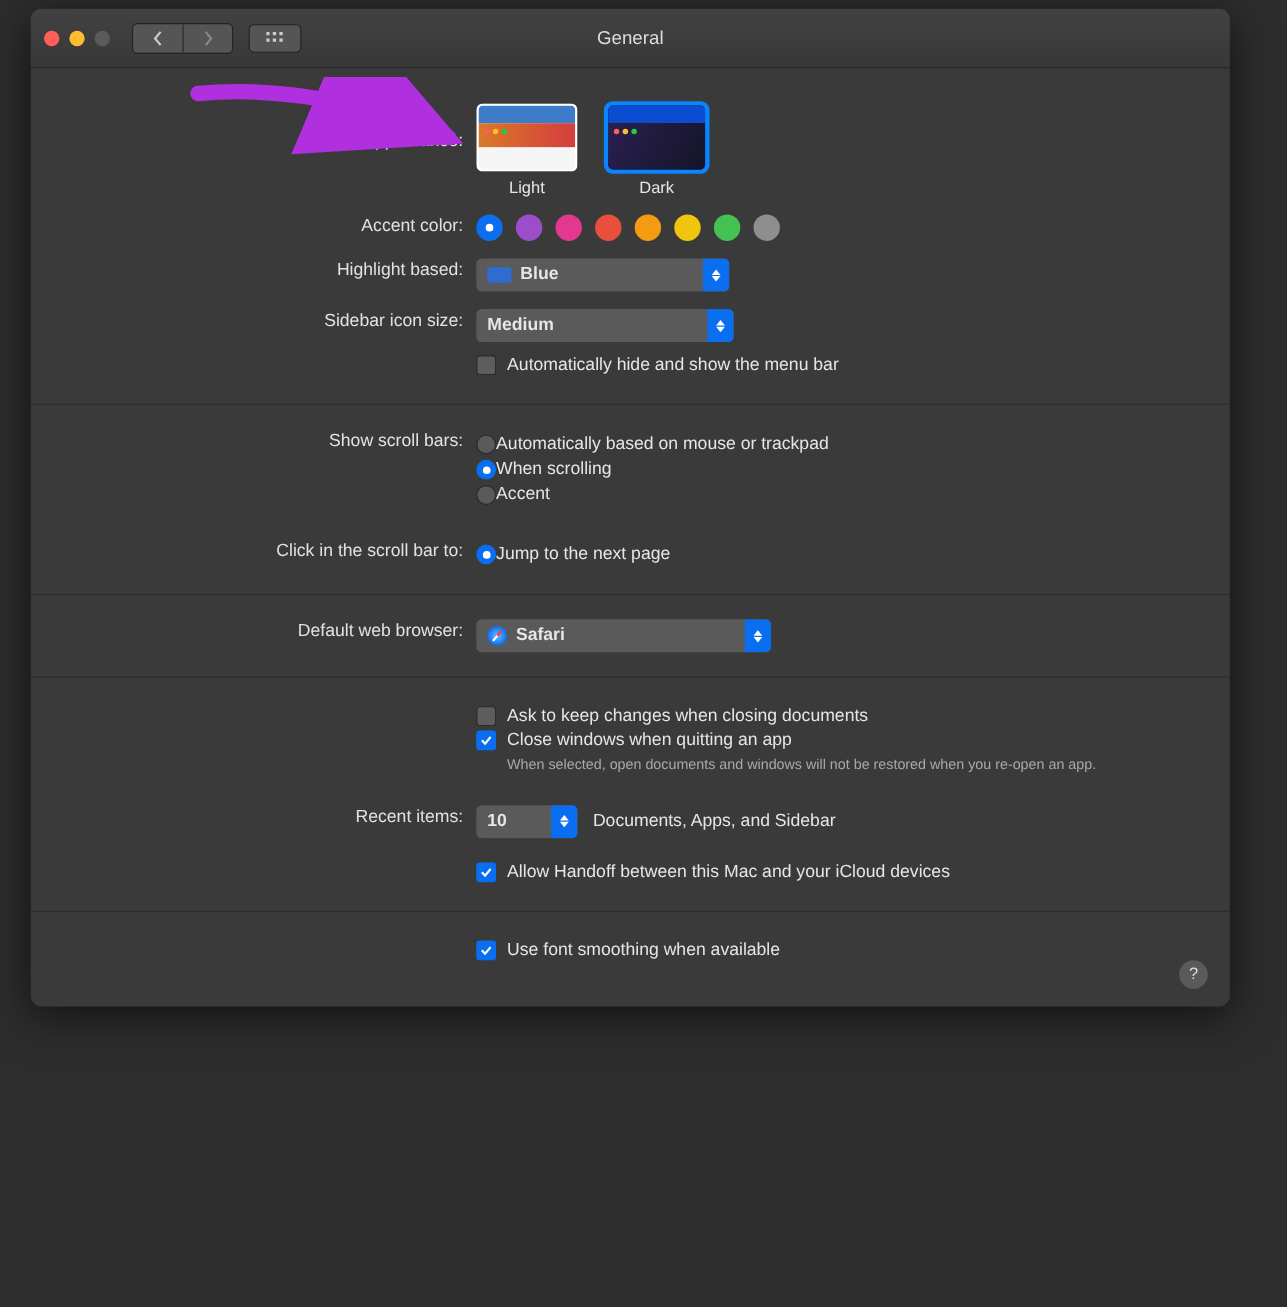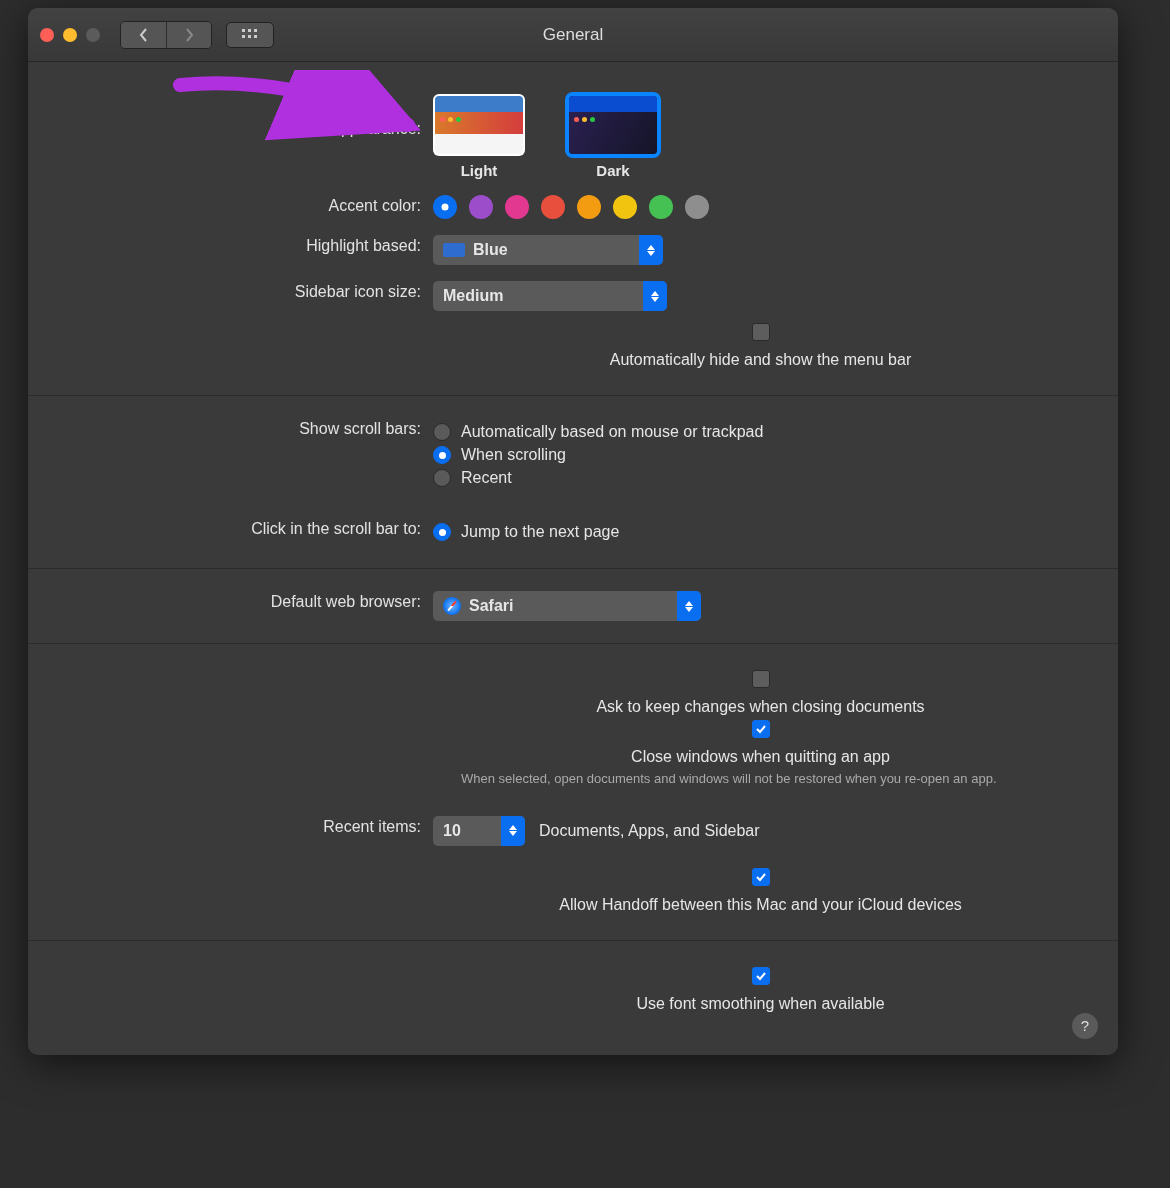--- a/index.html
+++ b/index.html
@@ -42,21 +42,21 @@
   .search { margin-left:auto; display:flex; align-items:center; background:#555; border-radius:5px; height:28px; width:238px; padding:0 8px; border:1px solid #2a2a2a;}
   .search svg{opacity:.6;margin-right:6px;}
   .search input{ background:transparent; border:none; outline:none; color:#ddd; font-size:15px; width:100%; }
   
   .content { padding: 24px 0 30px 0; font-size:16px; }
   .row { display:flex; align-items:flex-start; padding: 8px 30px 8px 0; }
   .label-col { width:405px; text-align:right; padding-right:12px; color:#e2e2e2; padding-top:2px;}
   .control-col { flex:1; }
   .hr { height:1px; background:#2b2b2b; margin:14px 0; }
   
-  .thumbs { display:flex; gap:42px;font-weight:bold; }
+  .thumbs { display:flex; gap:26px; }
   .thumb-wrap { text-align:center; }
   .thumb { width:92px; height:62px; border-radius:6px; border:2px solid transparent; background:#fff; overflow:hidden; position:relative; cursor:pointer;}
   .thumb.selected{ border-color:#0a84ff; box-shadow:0 0 0 2px #0a84ff; }
   .thumb.light .top{height:16px;background:#3d7cc9;} .thumb.light .mid{height:22px;background:linear-gradient(90deg,#d9792b,#d43d3d);}
   .thumb.light .bot{height:24px;background:#f5f5f5;}
   .thumb.dark{background:#111133;}
   .thumb.dark .top{height:16px;background:#0a4dd0;} .thumb.dark .mid{height:46px;background:linear-gradient(120deg,#2a2050,#141427);}
   .thumb .dots{position:absolute;left:5px;top:21px;display:flex;gap:3px;}
   .thumb .dots span{width:5px;height:5px;border-radius:50%;}
   .d1{background:#ff5f57;} .d2{background:#febc2e;} .d3{background:#28c840;}
@@ -67,26 +67,26 @@
   .sw.sel::after{content:'';position:absolute;left:50%;top:50%;width:7px;height:7px;background:#fff;border-radius:50%;transform:translate(-50%,-50%);}
   
   .select{display:flex;align-items:center;background:#5a5a5a;border-radius:5px;height:30px;overflow:hidden;}
   .select .body{flex:1;padding:0 10px;display:flex;align-items:center;gap:8px;font-weight:bold;}
   .select .caret{width:24px;background:#0a6ef0;height:100%;display:flex;flex-direction:column;align-items:center;justify-content:center;gap:1px;}
   .select .caret::before,.select .caret::after{content:'';width:0;height:0;border-left:4px solid transparent;border-right:4px solid transparent;}
   .select .caret::before{border-bottom:5px solid #fff;}
   .select .caret::after{border-top:5px solid #fff;}
   .chip{width:22px;height:14px;background:#2f6cd0;border-radius:2px;}
   
-  .chk-row{display:flex;align-items:center;gap:10px;margin:4px 0;color:#e6e6e6;flex-direction:column;}
+  .chk-row{display:flex;align-items:center;gap:10px;margin:4px 0;color:#e6e6e6;}
   .chk{width:18px;height:18px;background:#5d5d5d;border:1px solid #2a2a2a;border-radius:3px;display:flex;align-items:center;justify-content:center;}
   .chk.on{background:#0a6ef0;border-color:#0a6ef0;}
   .chk.on svg{display:block;} .chk svg{display:none;}
   
-  .rad-row{display:flex;align-items:center;gap:10px;margin:5px 0;color:#e6e6e6;}
+  .rad-row{display:flex;align-items:center;gap:0;margin:5px 0;color:#e6e6e6;}
   .rad{width:18px;height:18px;border-radius:50%;background:#5a5a5a;border:1px solid #2a2a2a;display:flex;align-items:center;justify-content:center;}
   .rad.on{background:#0a6ef0;border-color:#0a6ef0;}
   .rad.on::after{content:'';width:7px;height:7px;background:#fff;border-radius:50%;}
   .hint{color:#a9a9a9;font-size:13px;margin:2px 0 2px 28px;line-height:1.35;}
   .recent-line{display:flex;align-items:center;gap:14px;}
   .safari-icon{width:18px;height:18px;border-radius:50%;background:radial-gradient(circle at 50% 50%,#6fb9ff 0%,#0a6ef0 70%);position:relative;}
   .safari-icon::after{content:'';position:absolute;left:50%;top:50%;width:2px;height:12px;background:linear-gradient(#ff3b30 50%,#fff 50%);transform:translate(-50%,-50%) rotate(40deg);}
   .help{position:absolute;right:20px;bottom:16px;width:26px;height:26px;border-radius:50%;background:#5a5a5a;color:#ddd;display:flex;align-items:center;justify-content:center;font-size:15px;cursor:pointer;}
   
   .arrow{position:absolute;left:170px;top:70px;pointer-events:none;}
@@ -217,21 +217,21 @@
           <div class="rad-row">
             <div class="rad"></div>
             <span>Automatically based on mouse or trackpad</span>
           </div>
           <div class="rad-row">
             <div class="rad on"></div>
             <span>When scrolling</span>
           </div>
           <div class="rad-row">
             <div class="rad"></div>
-            <span>Recent</span>
+            <span>Accent</span>
           </div>
         </div>
     </div>
 
     <div class="row" style="margin-top:10px">
       <div class="label-col">Click in the scroll bar to:</div>
       <div class="control-col" id="clickscroll">
           <div class="rad-row">
             <div class="rad on"></div>
             <span>Jump to the next page</span>

